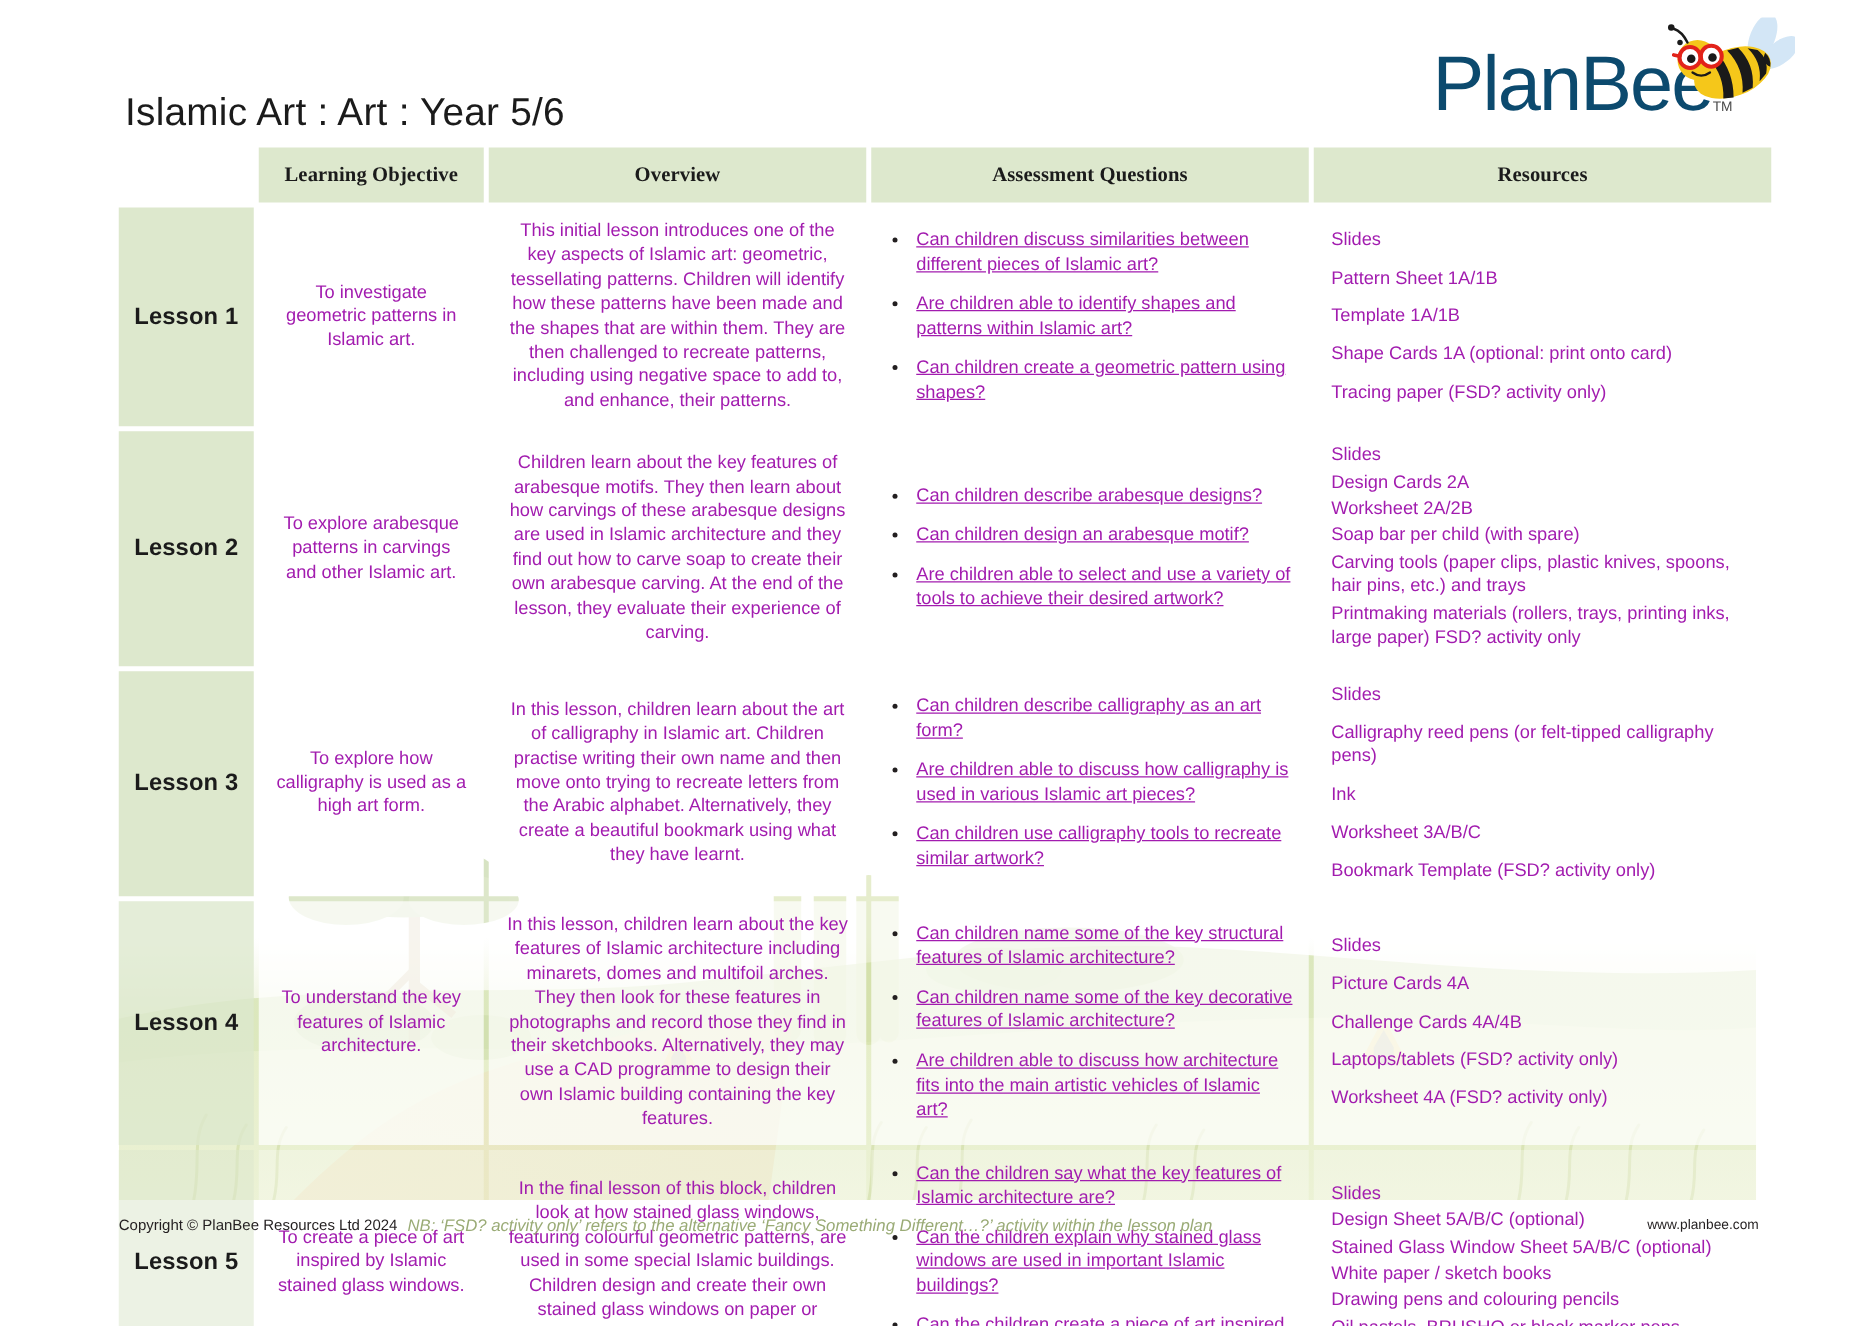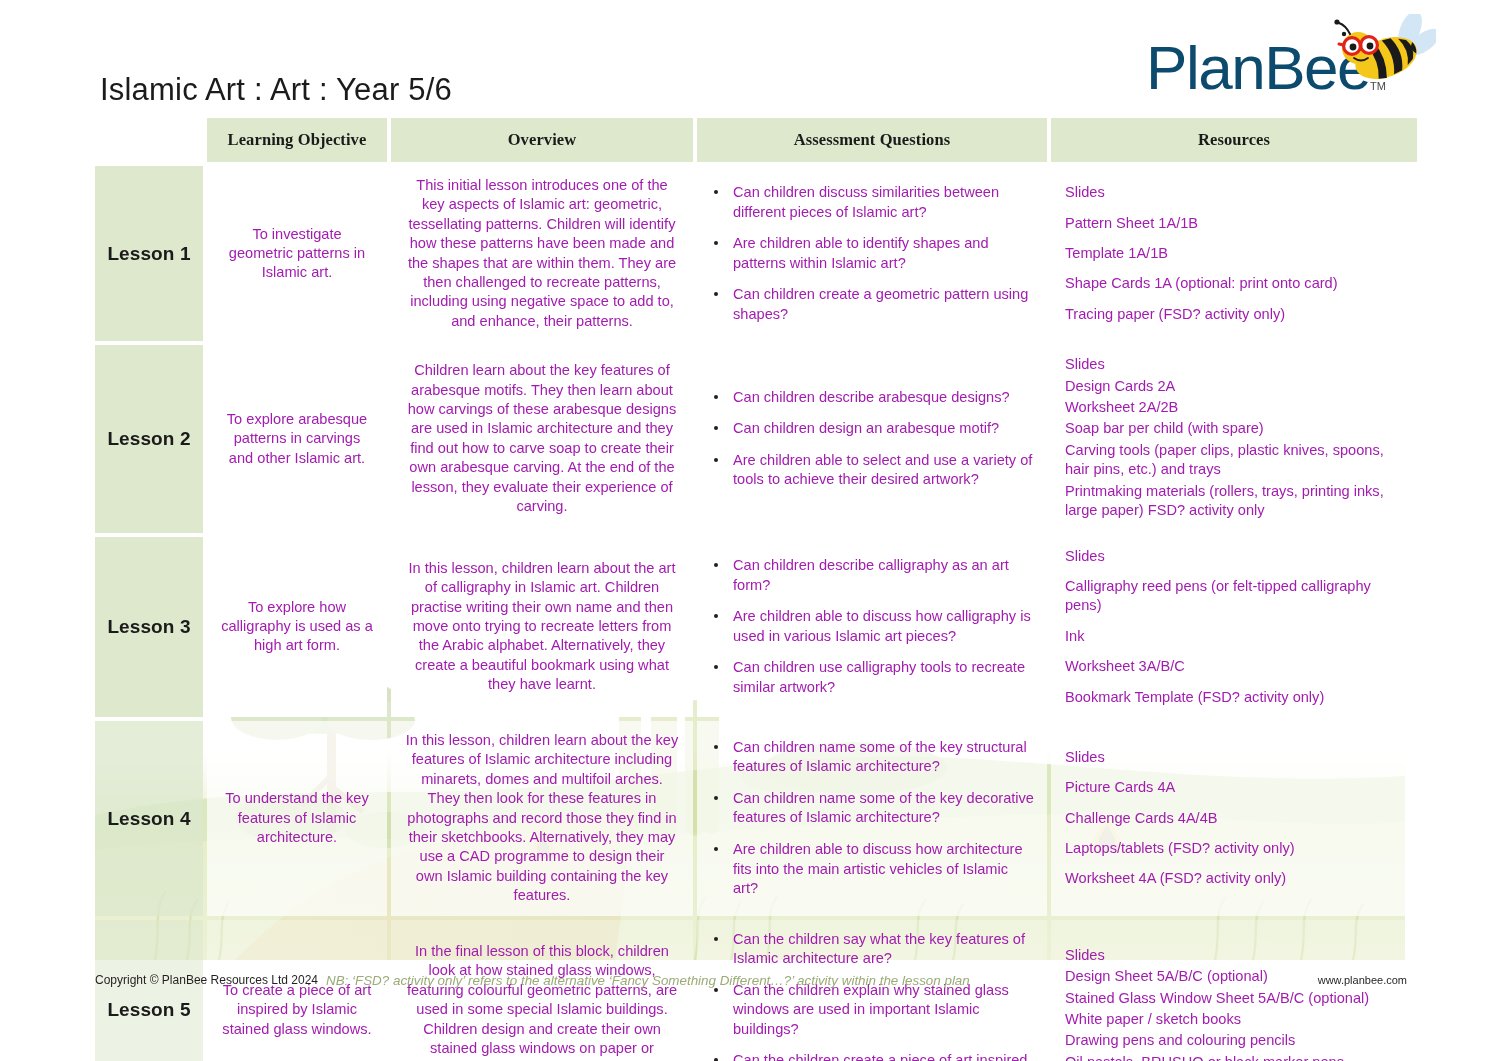--- a/index.html
+++ b/index.html
@@ -171,20 +171,21 @@
   ul.aq {
     margin: 0;
     padding: 0;
     list-style: none;
   }
   ul.aq li {
     position: relative;
     padding-left: 26px;
     margin: 0 0 12px 0;
     line-height: 1.34;
+    text-decoration: underline;
   }
   ul.aq li:last-child { margin-bottom: 0; }
   ul.aq li::before {
     content: "";
     position: absolute;
     left: 7px;
     top: 7px;
     width: 4px;
     height: 4px;
     border-radius: 50%;

